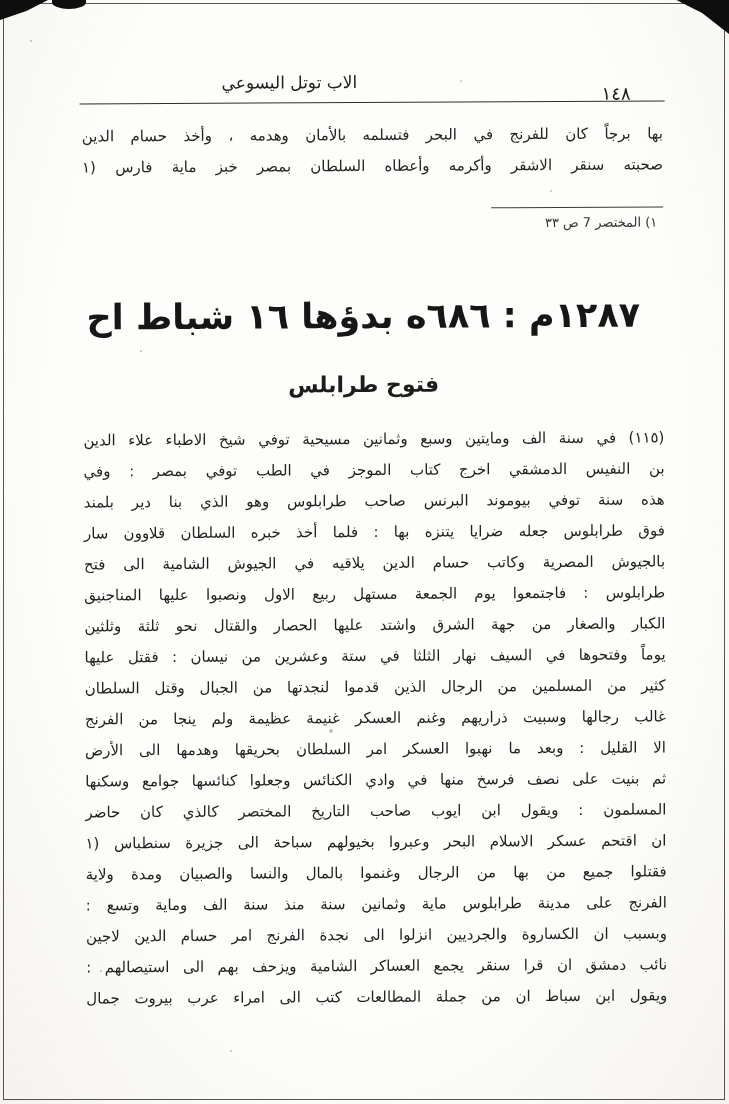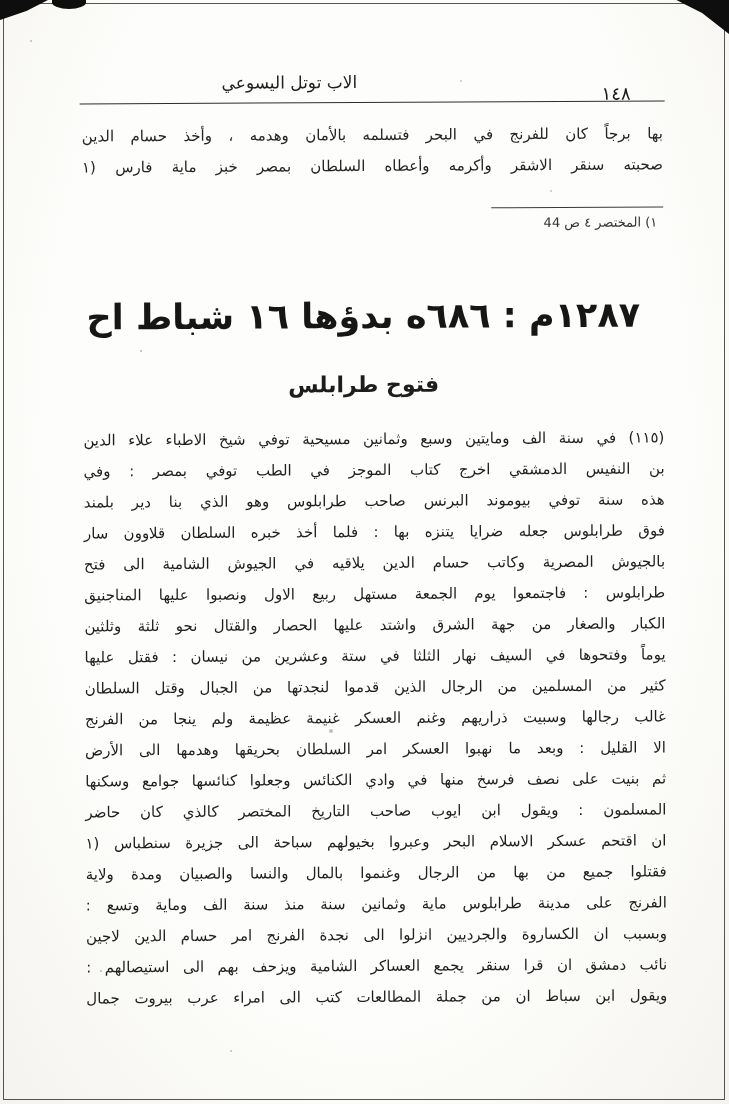--- a/index.html
+++ b/index.html
@@ -155,21 +155,21 @@
     <div class="header-title">الاب توتل اليسوعي</div>
     <div class="page-number">١٤٨</div>
     <div class="header-rule"></div>
 
     <div class="intro">
       <div class="line">بها برجاً كان للفرنج في البحر فتسلمه بالأمان وهدمه ، وأخذ حسام الدين</div>
       <div class="line">صحبته سنقر الاشقر وأكرمه وأعطاه السلطان بمصر خبز ماية فارس (١</div>
     </div>
 
     <div class="footnote-rule"></div>
-    <div class="footnote">١) المختصر ٤ ص 44</div>
+    <div class="footnote">١) المختصر 7 ص ٣٣</div>
 
     <div class="year-heading">١٢٨٧م : ٦٨٦ه بدؤها ١٦ شباط اح</div>
     <div class="section-title">فتوح طرابلس</div>
 
     <div class="bodytext">
       <div class="line">(١١٥) في سنة الف ومايتين وسبع وثمانين مسيحية توفي شيخ الاطباء علاء الدين</div>
       <div class="line">بن النفيس الدمشقي اخرج كتاب الموجز في الطب توفي بمصر : وفي</div>
       <div class="line">هذه سنة توفي بيوموند البرنس صاحب طرابلوس وهو الذي بنا دير بلمند</div>
       <div class="line">فوق طرابلوس جعله ضرايا يتنزه بها : فلما أخذ خبره السلطان قلاوون سار</div>
       <div class="line">بالجيوش المصرية وكاتب حسام الدين يلاقيه في الجيوش الشامية الى فتح</div>

